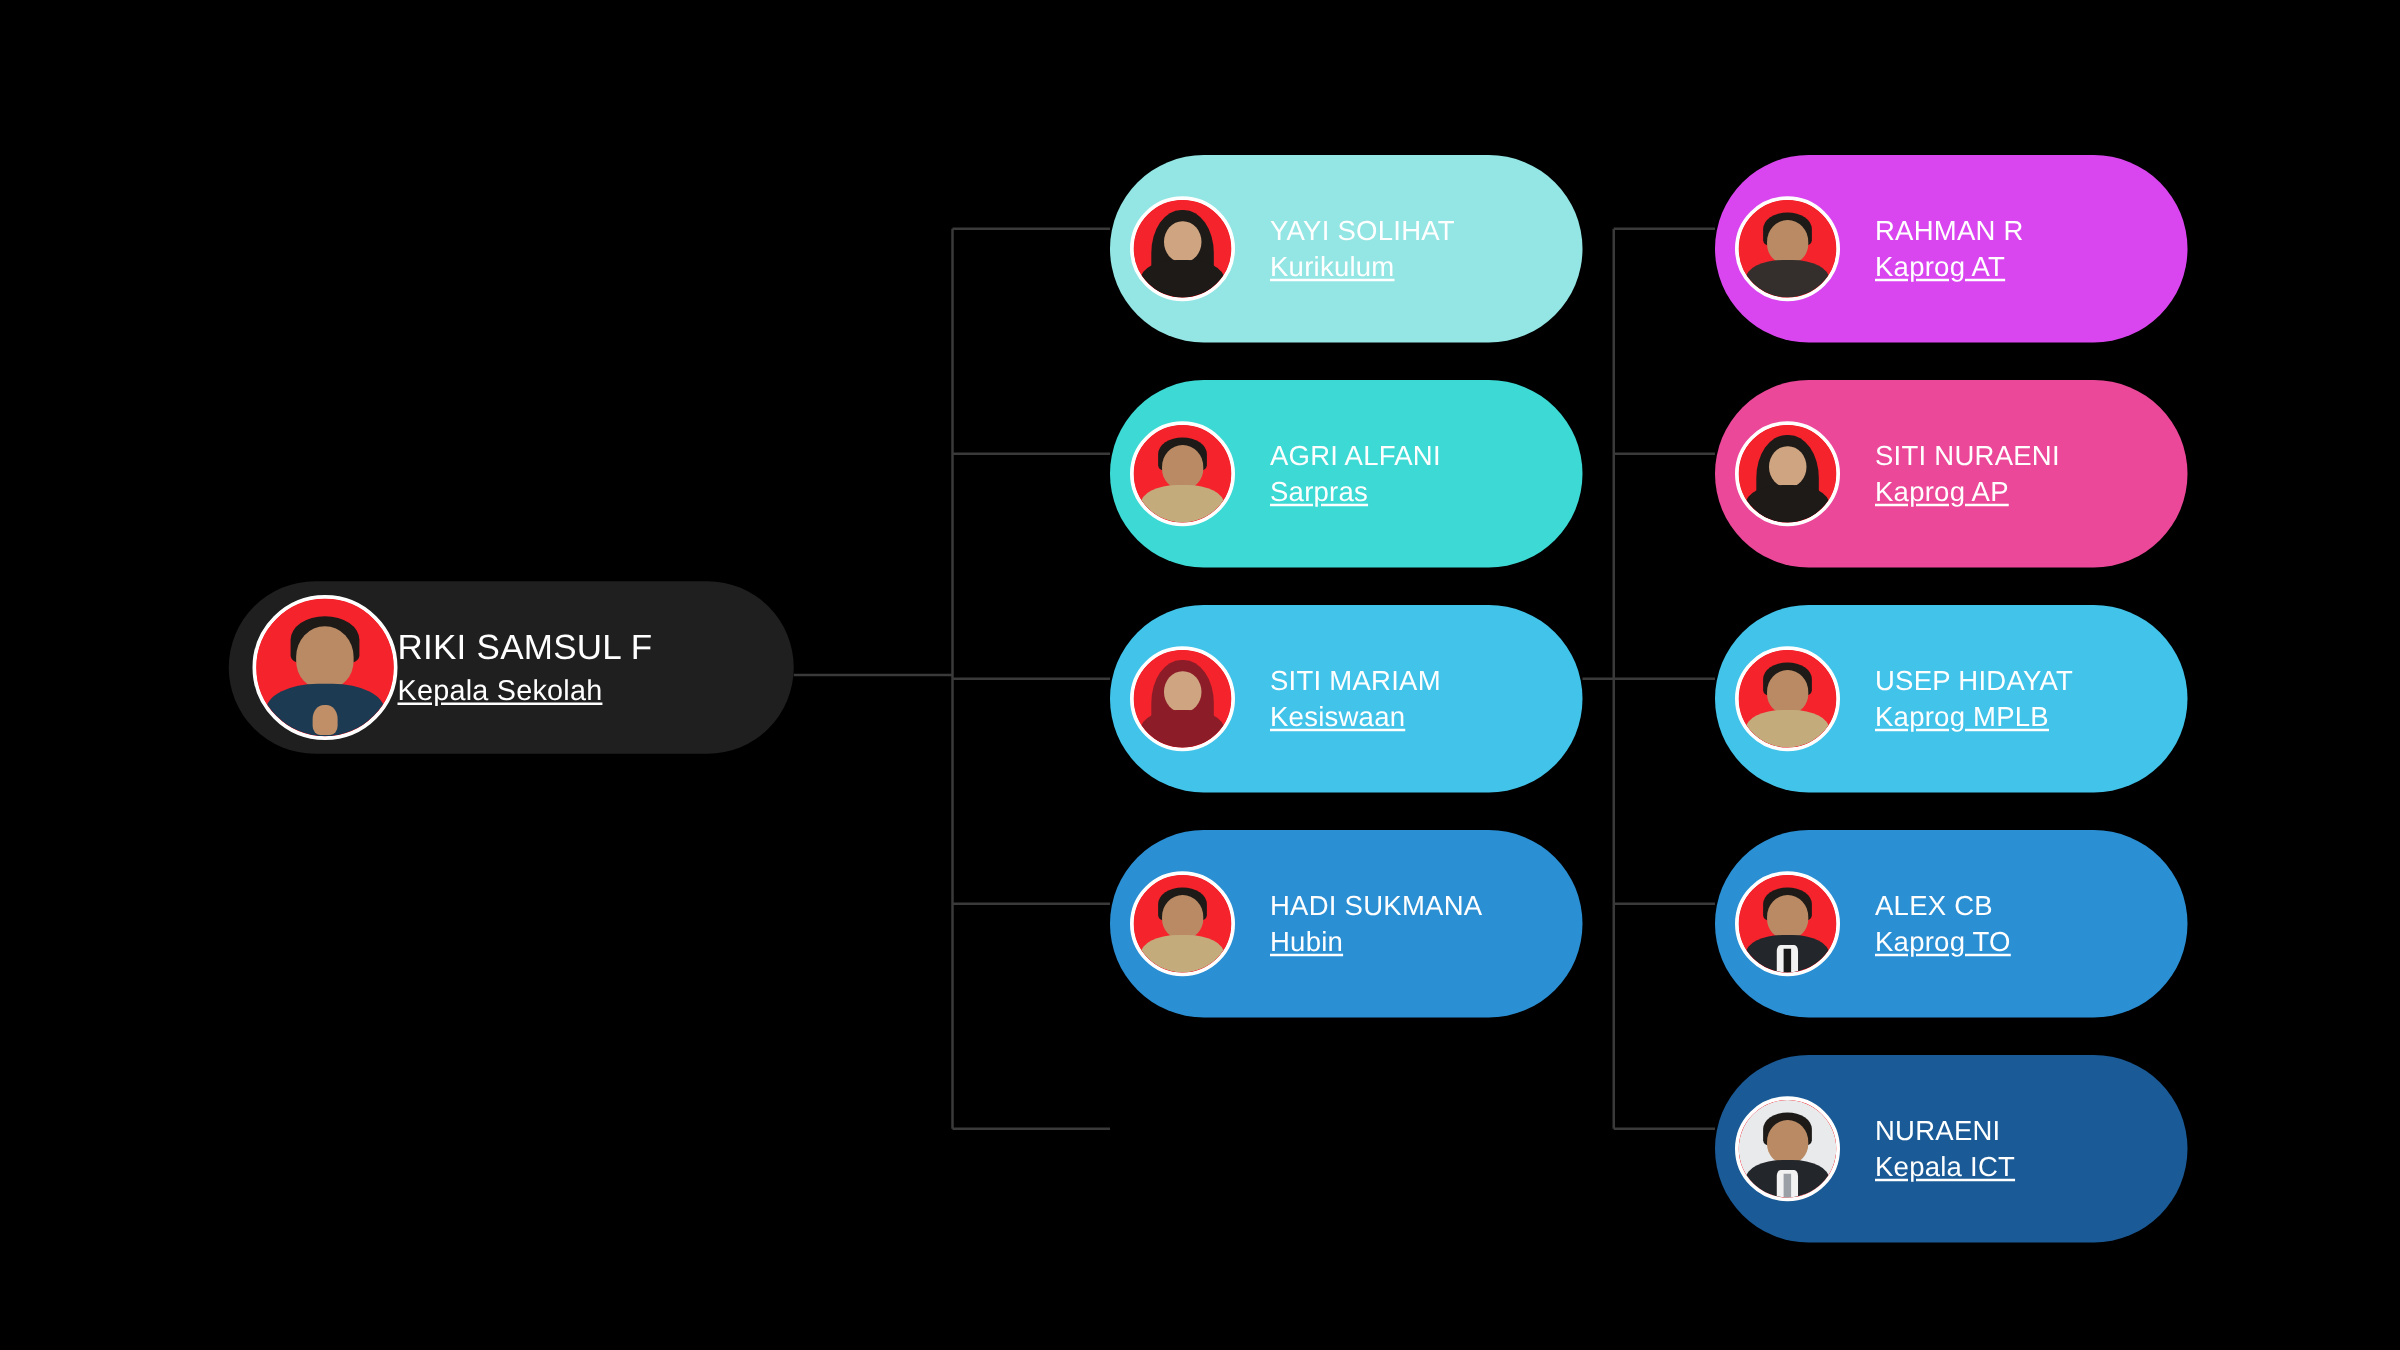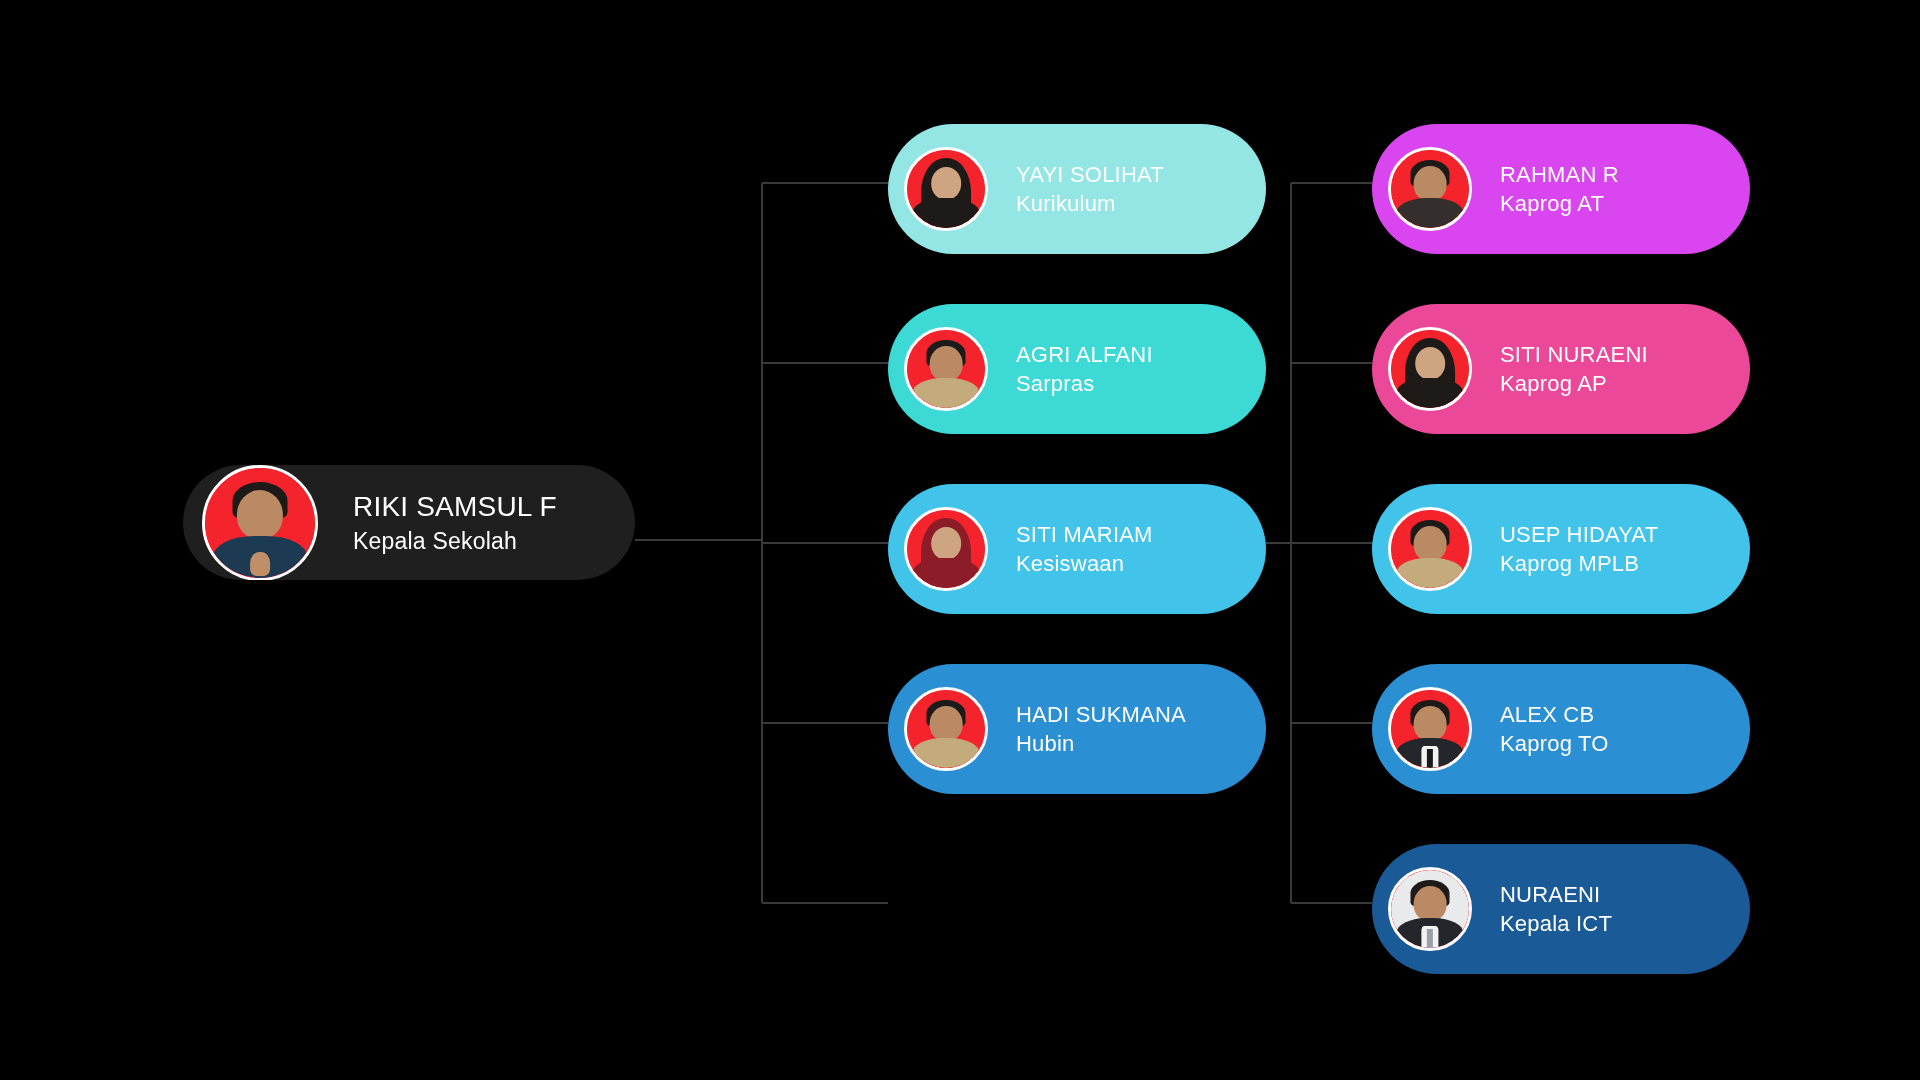--- a/index.html
+++ b/index.html
@@ -155,40 +155,40 @@
   }
   .node .name {
     color: #ffffff;
     letter-spacing: 0.2px;
     white-space: nowrap;
   }
   .node .role {
     color: #ffffff;
     letter-spacing: 0.2px;
     white-space: nowrap;
+    text-decoration: underline;
   }
 
   
   #root-node {
     left: 183px;
     top: 465px;
     width: 452px;
-    height: 115px;
+    height: 138px;
     background: #1f1f1f;
     padding-left: 19px;
-    gap: 35px;
   }
   #root-node .avatar { width: 116px; height: 116px; }
   #root-node .name { font-size: 28px; }
   #root-node .role { font-size: 23px; }
 
   
   .card {
     width: 378px;
-    height: 130px;
+    height: 150px;
     padding-left: 16px;
     gap: 28px;
   }
   .card .avatar { width: 84px; height: 84px; }
   .card .name { font-size: 22px; }
   .card .role { font-size: 22px; }
 
   .col-a { left: 888px; }
   .col-b { left: 1372px; }
 

